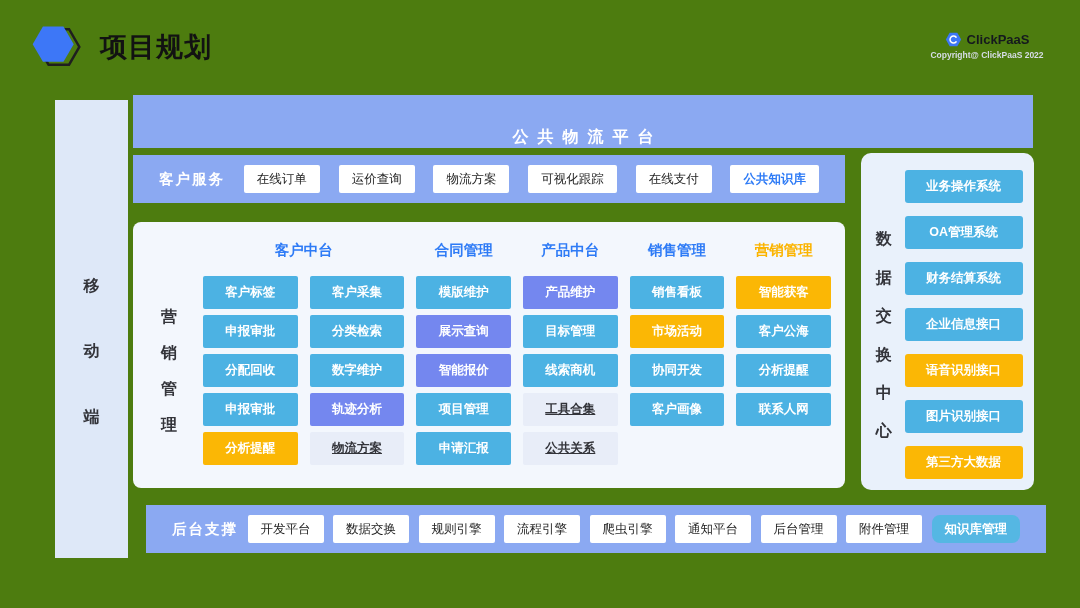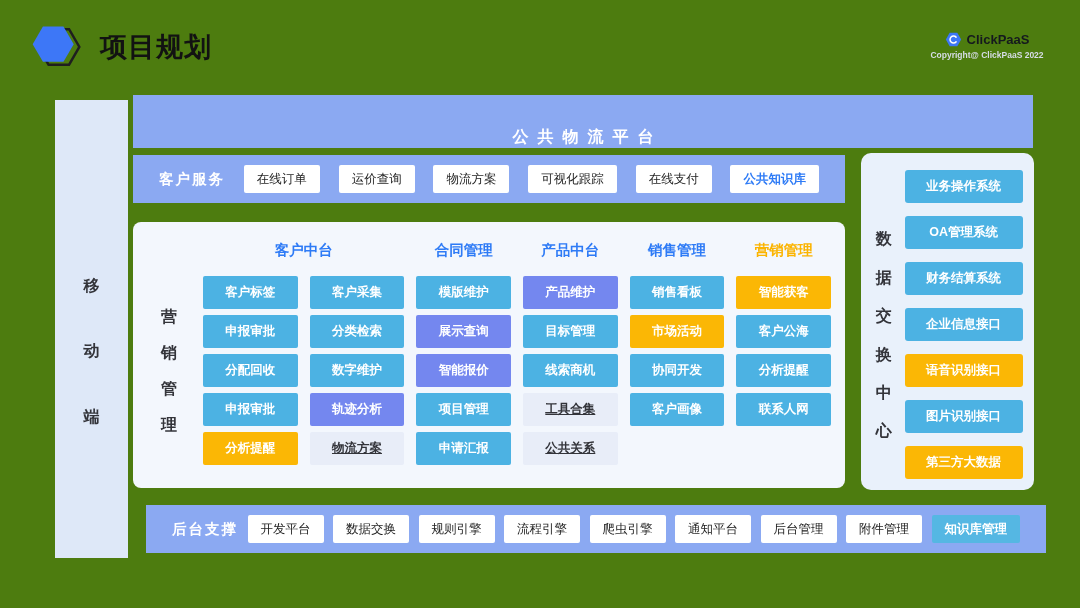--- a/index.html
+++ b/index.html
@@ -24,21 +24,21 @@
           display:flex;align-items:flex-end;justify-content:center;}
   .banner-label{color:#fff;font-size:16px;font-weight:700;letter-spacing:9px;padding-left:9px;}
 
   
   .hbar{position:absolute;background:#8BA9F2;display:flex;align-items:center;justify-content:space-between;padding:0 26px;box-sizing:border-box;}
   .cs-bar{left:133px;top:155px;width:712px;height:48px;}
   .bottom-bar{left:146px;top:505px;width:900px;height:48px;}
   .hbar-label{color:#fff;font-size:14.5px;font-weight:700;letter-spacing:2px;white-space:nowrap;}
   .box{background:#fff;color:#1f1f1f;font-size:12.5px;font-weight:500;padding:8px 13px;border-radius:2px;white-space:nowrap;line-height:1;}
   .box.blue-text{color:#2E7BF6;font-weight:700;}
-  .box.sky-bg{background:#55B7E3;color:#fff;font-weight:700;}
+  .box.sky-bg{background:#55B7E3;color:#fff;font-weight:700;border-radius:8px;}
 
   
   .matrix{position:absolute;left:133px;top:222px;width:712px;height:266px;background:#F3F7FD;border-radius:8px;
           display:grid;grid-template-columns:44px repeat(6,1fr);grid-template-rows:40px repeat(5,33px);
           column-gap:12px;row-gap:6px;padding:8px 14px 0 14px;box-sizing:border-box;}
   .col-header{display:flex;align-items:center;justify-content:center;font-size:14.5px;font-weight:700;color:#2E7BF6;}
   .col-header.orange{color:#FBB400;}
   .h-span2{grid-column:2 / span 2;}
   .matrix-side{grid-column:1;grid-row:2 / span 5;display:flex;align-items:center;justify-content:center;}
   .matrix-side .vtext{font-size:16px;line-height:2.25;}

